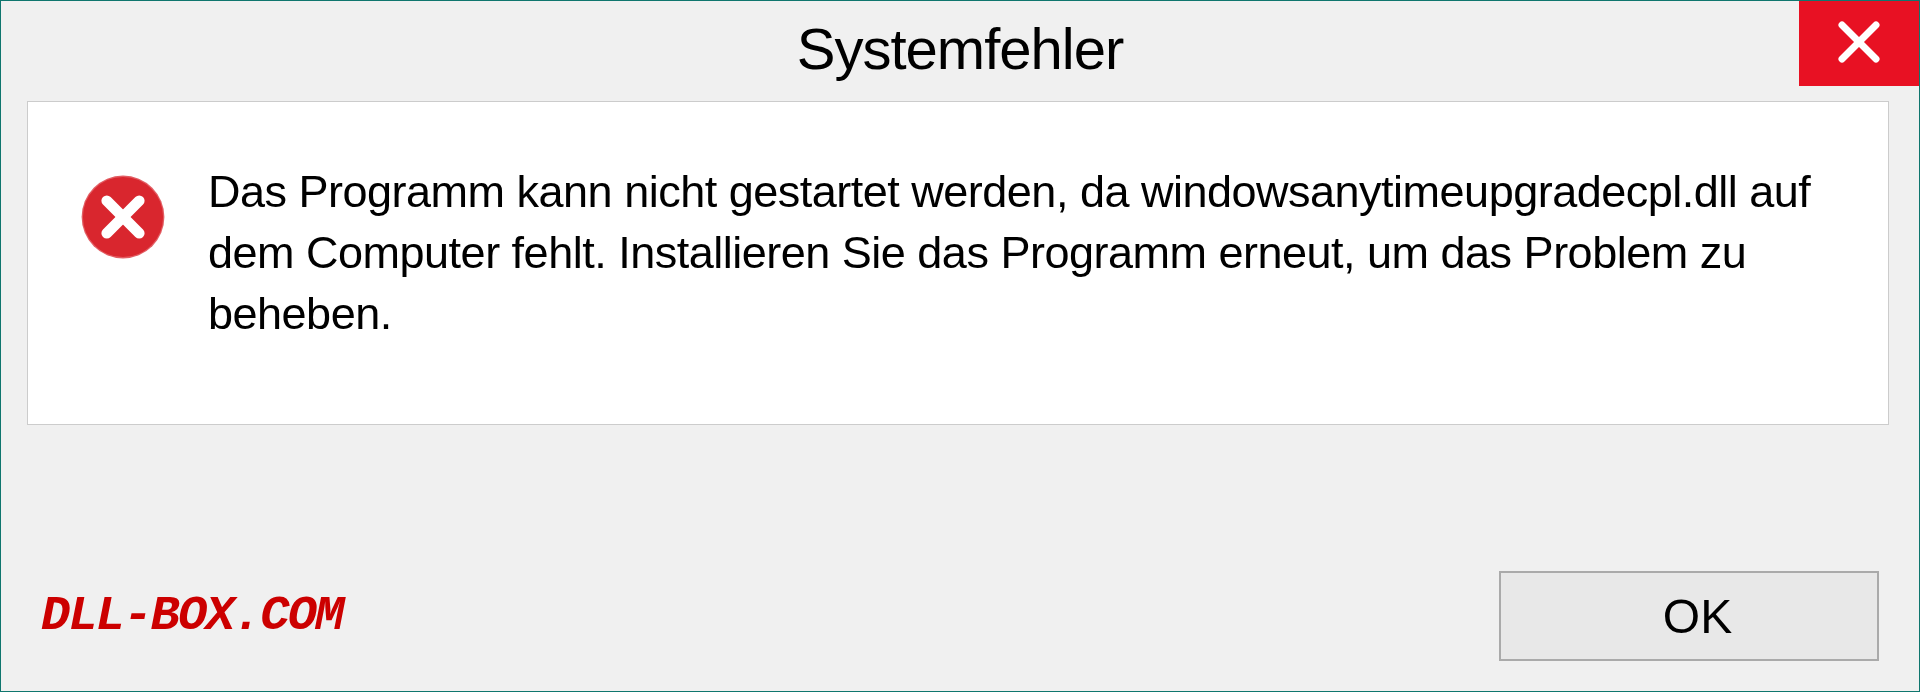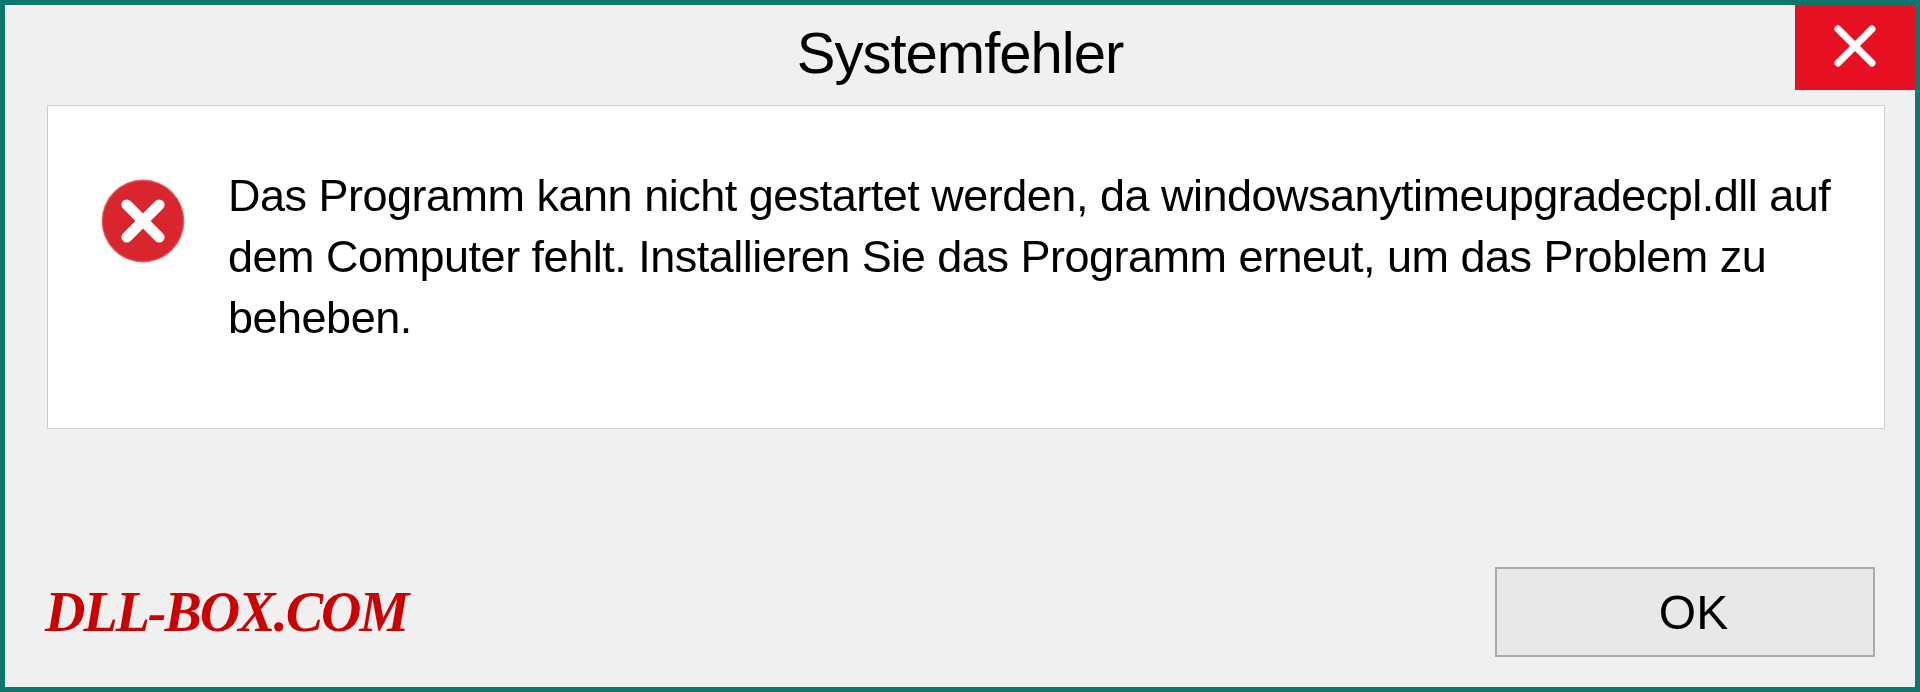--- a/index.html
+++ b/index.html
@@ -15,21 +15,21 @@
       height: 692px;
       position: relative;
       overflow: hidden;
     }
     
     .dialog {
       width: 100%;
       height: 100%;
       background: #f0f0f0;
       position: relative;
-      border: 5px solid #0f766e;
+      border: 1px solid #0f766e;
     }
     
     .titlebar {
       height: 95px;
       display: flex;
       align-items: center;
       justify-content: center;
       position: relative;
       background: #f0f0f0;
     }
@@ -53,21 +53,21 @@
       justify-content: center;
       cursor: pointer;
     }
     
     .close-button svg {
       width: 50px;
       height: 50px;
     }
     
     .content-panel {
-      margin: 5px 30px 20px 42px;
+      margin: 5px 30px 20px 26px;
       background: #fff;
       border: 1px solid #ccc;
       padding: 60px 50px 80px 50px;
       display: flex;
       align-items: flex-start;
       gap: 40px;
     }
     
     .error-icon {
       flex-shrink: 0;
@@ -94,26 +94,26 @@
       bottom: 30px;
       left: 0;
       right: 0;
       padding: 0 40px;
       display: flex;
       align-items: center;
       justify-content: space-between;
     }
     
     .watermark {
-      font-size: 56px;
+      font-size: 49px;
       font-weight: 900;
       font-style: italic;
       color: #cc0000;
       letter-spacing: -2px;
-      font-family: Liberation Serif, serif;
+      font-family: Liberation Mono, monospace;
     }
     
     .ok-button {
       width: 380px;
       height: 90px;
       background: #e8e8e8;
       border: 2px solid #aaa;
       font-size: 48px;
       color: #000;
       cursor: pointer;

